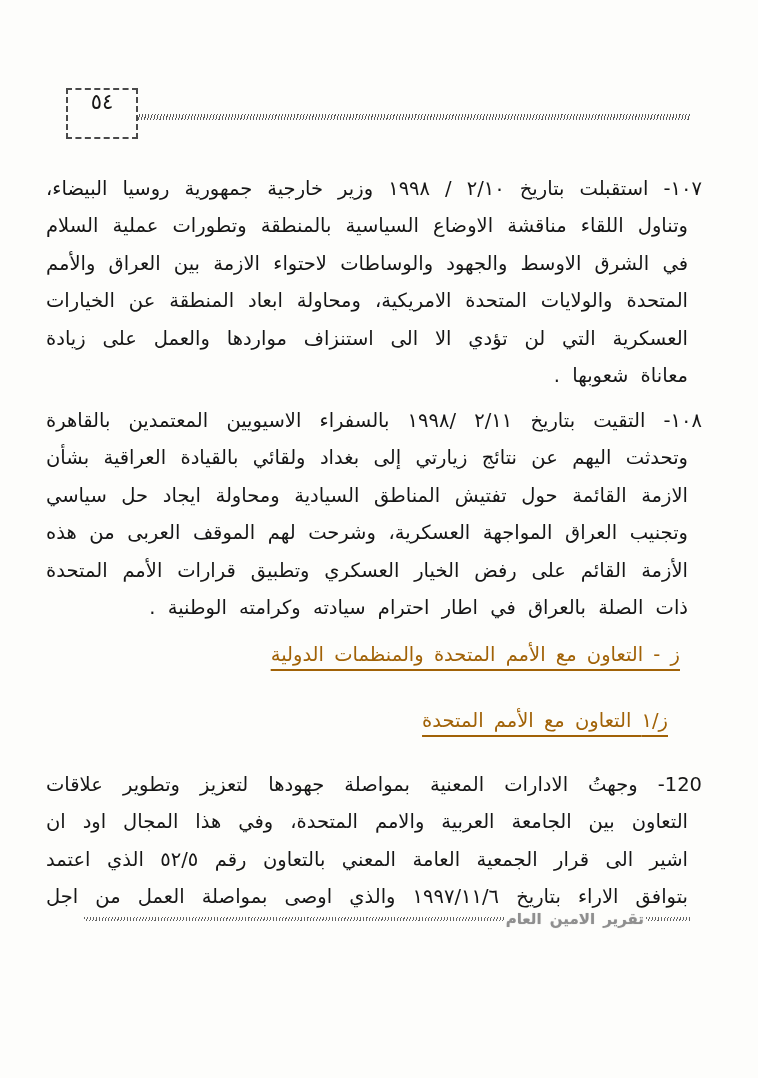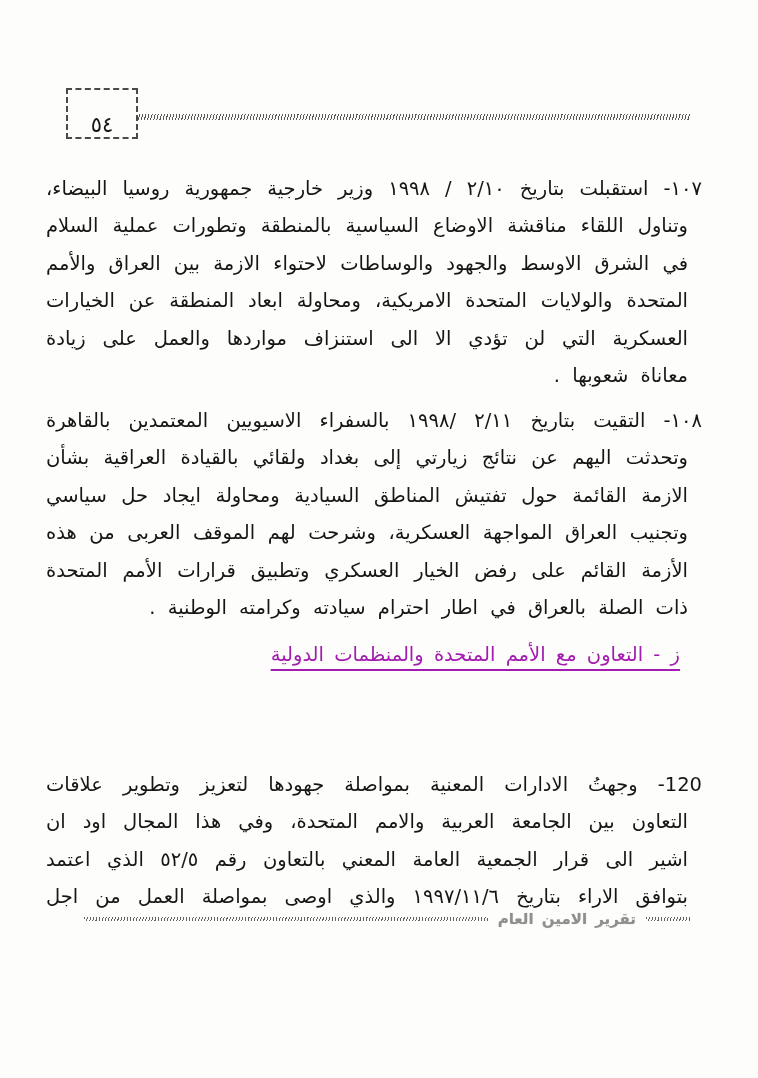--- a/index.html
+++ b/index.html
@@ -13,21 +13,21 @@
     margin:0 auto;
     background:#fdfdfb;
     color:#161616;
     overflow:hidden;
   }
   
   .page-number-box{
     position:absolute;left:66px;top:88px;
     width:68px;height:47px;
     border:2px dashed #4a4a4a;
-    display:flex;align-items:flex-end;justify-content:center;
+    display:flex;align-items:flex-start;justify-content:center;
     font-size:21px;letter-spacing:3px;
     background:#fdfdfb;z-index:2;
   }
   .hatch{
     background:repeating-linear-gradient(105deg,#3c3c3c 0 1px,transparent 1px 3px);
   }
   .header-rule{
     position:absolute;left:133px;top:114px;width:557px;height:6px;
     opacity:.85;
   }
@@ -44,33 +44,33 @@
   .p108{top:382px;height:228px;}
   .p109{top:746px;height:154px;}
   .marker{white-space:nowrap;}
   
   .heading{
     position:absolute;direction:rtl;text-align:right;
     font-size:19.5px;line-height:30px;word-spacing:4px;
     text-decoration:underline;
     text-underline-offset:8px;
     text-decoration-thickness:1.5px;
-    color:#a21caf;
+    color:#a16207;
   }
   .h1{top:640px;right:78px;}
   .h2{top:706px;right:90px;}
   
   .footer{
     position:absolute;left:84px;top:908px;width:606px;height:22px;
     display:flex;direction:rtl;align-items:center;
   }
   .footer-rule-right{width:44px;height:4px;opacity:.8;}
   .footer-rule-left{flex:1;height:4px;opacity:.8;}
   .footer-label{
-    margin:0 10px;
+    margin:0 2px;
     font-size:15px;font-weight:bold;
     color:#8f8f8f;
     letter-spacing:1px;word-spacing:3px;
     text-shadow:0 0 1px #bdbdbd;
     white-space:nowrap;
   }
 </style>
 </head>
 <body>
 
@@ -80,20 +80,21 @@
     <span>٥٤</span>
   </div>
   <div class="hatch header-rule"></div>
 
   <p class="para p107"><span class="marker">١٠٧-</span> <span>استقبلت بتاريخ ٢/١٠ / ١٩٩٨ وزير خارجية جمهورية روسيا البيضاء، وتناول اللقاء مناقشة الاوضاع السياسية بالمنطقة وتطورات عملية السلام في الشرق الاوسط والجهود والوساطات لاحتواء الازمة بين العراق والأمم المتحدة والولايات المتحدة الامريكية، ومحاولة ابعاد المنطقة عن الخيارات العسكرية التي لن تؤدي الا الى استنزاف مواردها والعمل على زيادة معاناة شعوبها .</span></p>
 
   <p class="para p108"><span class="marker">١٠٨-</span> <span>التقيت بتاريخ ٢/١١ /١٩٩٨ بالسفراء الاسيويين المعتمدين بالقاهرة وتحدثت اليهم عن نتائج زيارتي إلى بغداد ولقائي بالقيادة العراقية بشأن الازمة القائمة حول تفتيش المناطق السيادية ومحاولة ايجاد حل سياسي وتجنيب العراق المواجهة العسكرية، وشرحت لهم الموقف العربى من هذه الأزمة القائم على رفض الخيار العسكري وتطبيق قرارات الأمم المتحدة ذات الصلة بالعراق في اطار احترام سيادته وكرامته الوطنية .</span></p>
 
   <div class="heading h1">ز - التعاون مع الأمم المتحدة والمنظمات الدولية</div>
 
+  <div class="heading h2">ز/١ التعاون مع الأمم المتحدة</div>
 
   <p class="para p109"><span class="marker">120-</span> <span>وجهتُ الادارات المعنية بمواصلة جهودها لتعزيز وتطوير علاقات التعاون بين الجامعة العربية والامم المتحدة، وفي هذا المجال اود ان اشير الى قرار الجمعية العامة المعني بالتعاون رقم ٥٢/٥ الذي اعتمد بتوافق الاراء بتاريخ ١٩٩٧/١١/٦ والذي اوصى بمواصلة العمل من اجل دعم التعاون في شتى</span></p>
 
   <div class="footer">
     <div class="hatch footer-rule-right"></div>
     <div class="footer-label">تقرير الامين العام</div>
     <div class="hatch footer-rule-left"></div>
   </div>
 
 </div>

